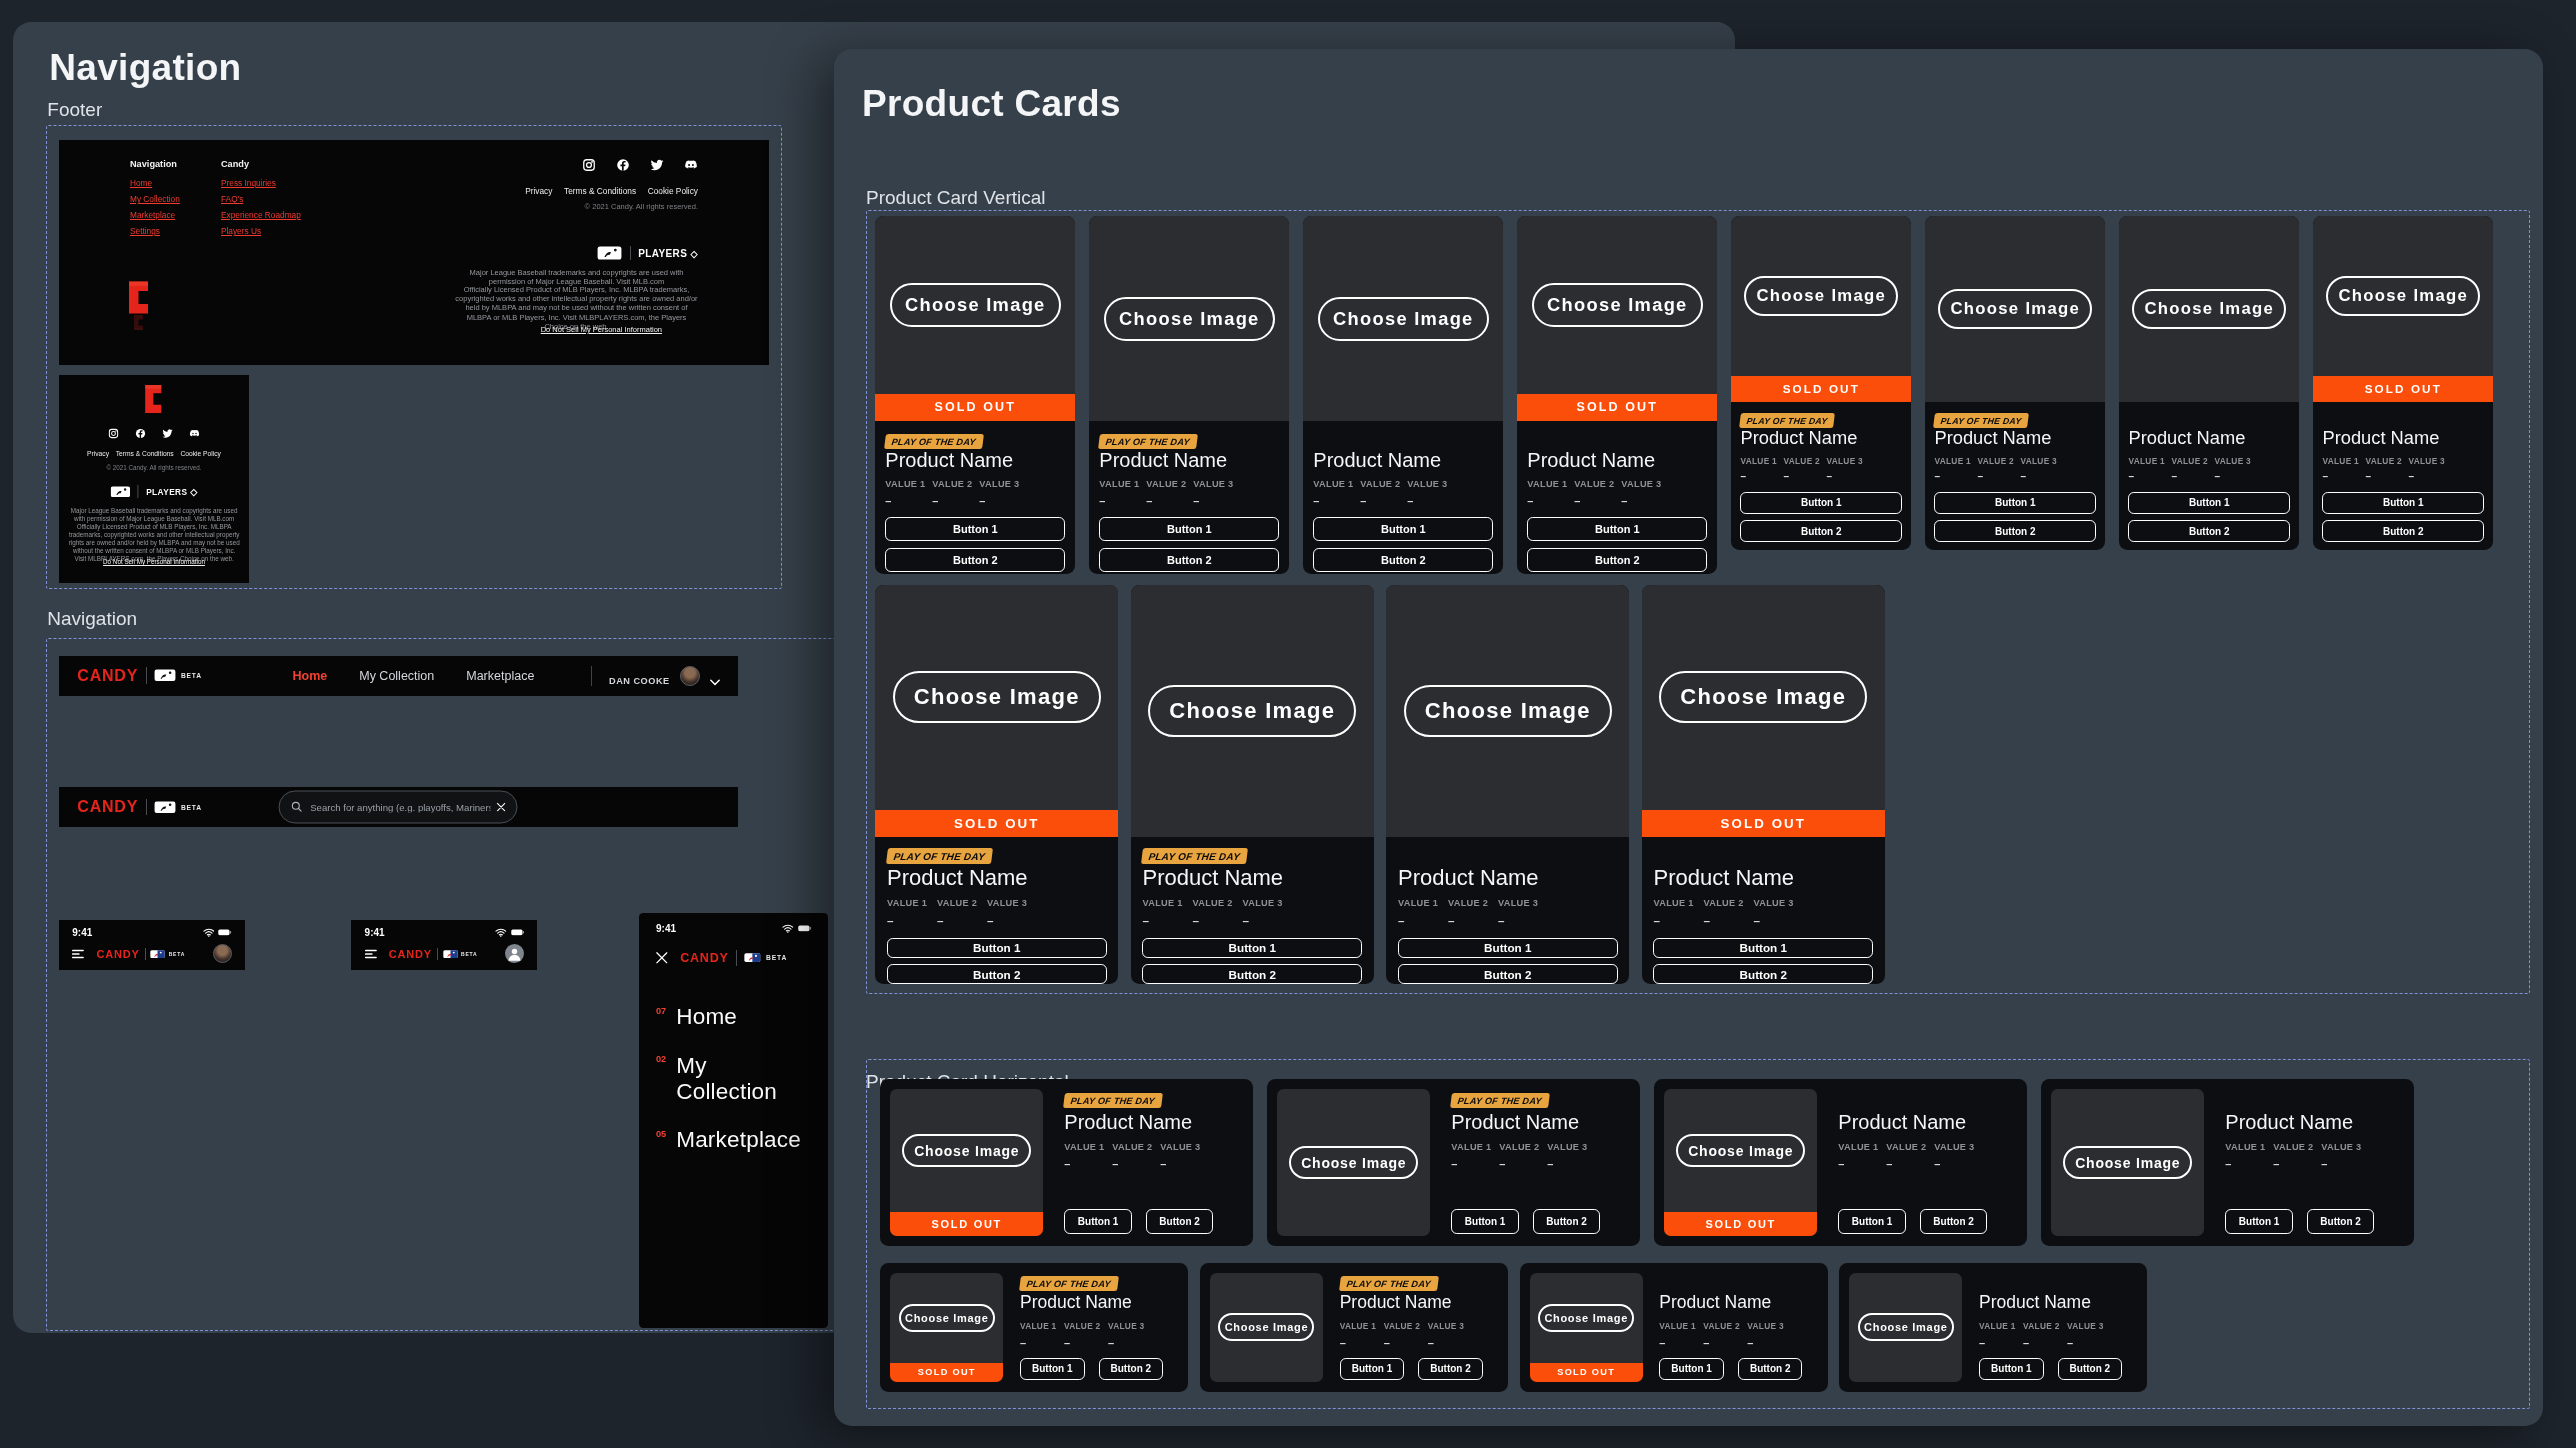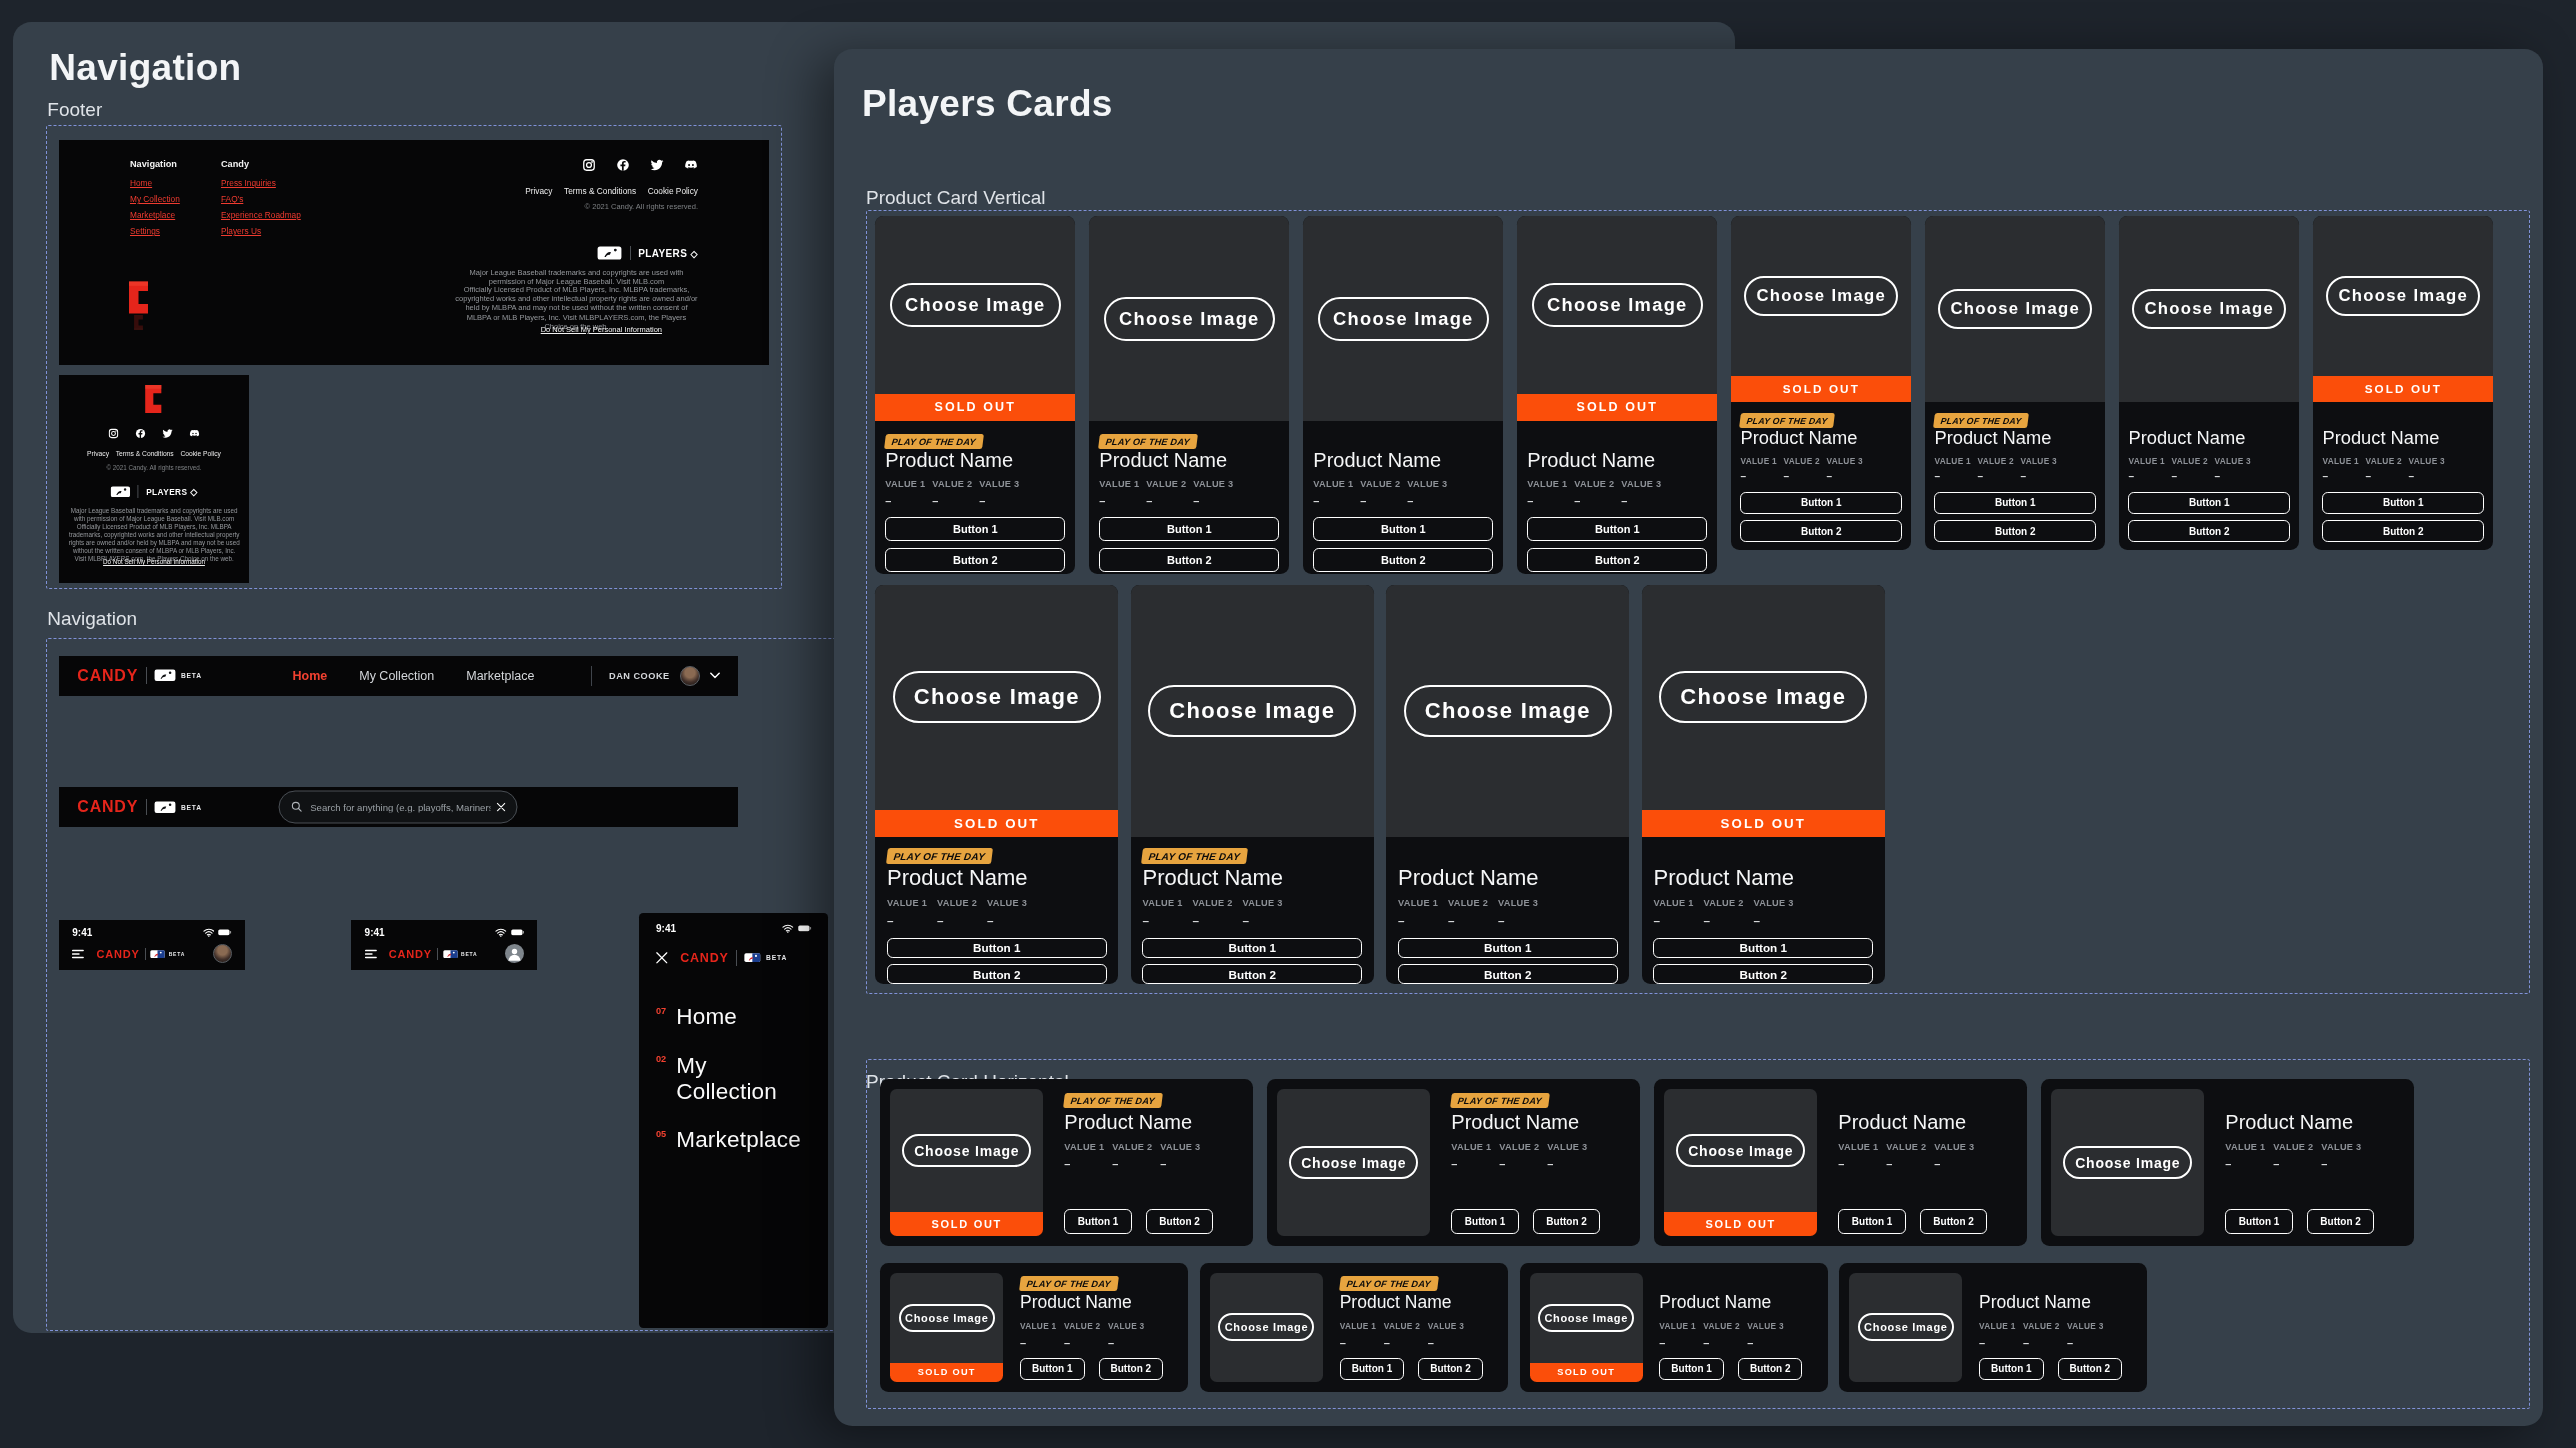--- a/index.html
+++ b/index.html
@@ -62,21 +62,21 @@
   
   .navbar { display:flex; align-items:center; justify-content:space-between; padding:0 18.3px; }
   #navbar-desktop { left:11.7px; top:16.7px; width:679px; height:40px; }
   #navbar-search  { left:11.7px; top:148px; width:679px; height:40px; }
   .logo-group { display:flex; align-items:center; }
   .candy-logo { color:#E5251B; font-weight:900; letter-spacing:0.8px; font-size:16px; font-stretch:condensed; }
   .logo-div { width:0.8px; height:16.7px; background:#4A4E53; margin:0 7.5px; }
   .beta { font-size:6.7px; font-weight:700; letter-spacing:0.8px; color:#E9EAEC; margin-left:5px; }
   .nav-links { display:flex; align-items:center; gap:32px; font-size:12.5px; color:#D4D7DB; }
   .nav-links .active { color:#F24130; font-weight:700; }
-  .nav-user { display:flex; align-items:center; gap:10px; border-left:0.8px solid #3F444B; padding-left:16.7px; margin-left:25px; }
+  .nav-user { display:flex; align-items:flex-end; gap:10px; border-left:0.8px solid #3F444B; padding-left:16.7px; margin-left:25px; }
   .nav-user .uname { font-size:9.2px; font-weight:700; letter-spacing:0.5px; }
   .avatar-photo { width:20px; height:20px; border-radius:50%;
       background:radial-gradient(circle at 50% 32%, #8a6a52 0 32%, #41302a 62%, #14110e 100%);
       border:0.8px solid #5a5e63; }
   .search-pill { position:absolute; left:50%; top:50%; transform:translate(-50%,-50%);
       width:239px; height:33px; border:0.8px solid #4A4F55; border-radius:17.5px; background:#101214;
       display:flex; align-items:center; padding:0 11px; gap:6.7px; }
   .search-pill input { flex:1; background:transparent; border:none; outline:none;
       color:#C6CACD; font-size:9.6px; font-family:inherit; }
   .search-pill input::placeholder { color:#9AA0A5; }
@@ -483,21 +483,21 @@
         <div class="menu-item">
           <span class="menu-num">05</span>
           <span class="menu-label">Marketplace</span>
         </div>
       </div>
     </div>
   </div>
 </div>
 
 <div class="panel" id="right-panel">
-  <div class="panel-title" style="left:28px;top:34px">Players Cards</div>
+  <div class="panel-title" style="left:28px;top:34px">Product Cards</div>
   <div class="section-label" style="left:32px;top:138px">Product Card Vertical</div>
 
   <div class="dashed-box" id="v-cards-container">
     <div class="card-row" id="v-row-1">
         <div class="v-card lg">
           <div class="card-img">
             <button class="choose-pill">Choose Image</button>
           </div>
           <div class="sold-banner">SOLD OUT</div>
           <div class="card-info">

